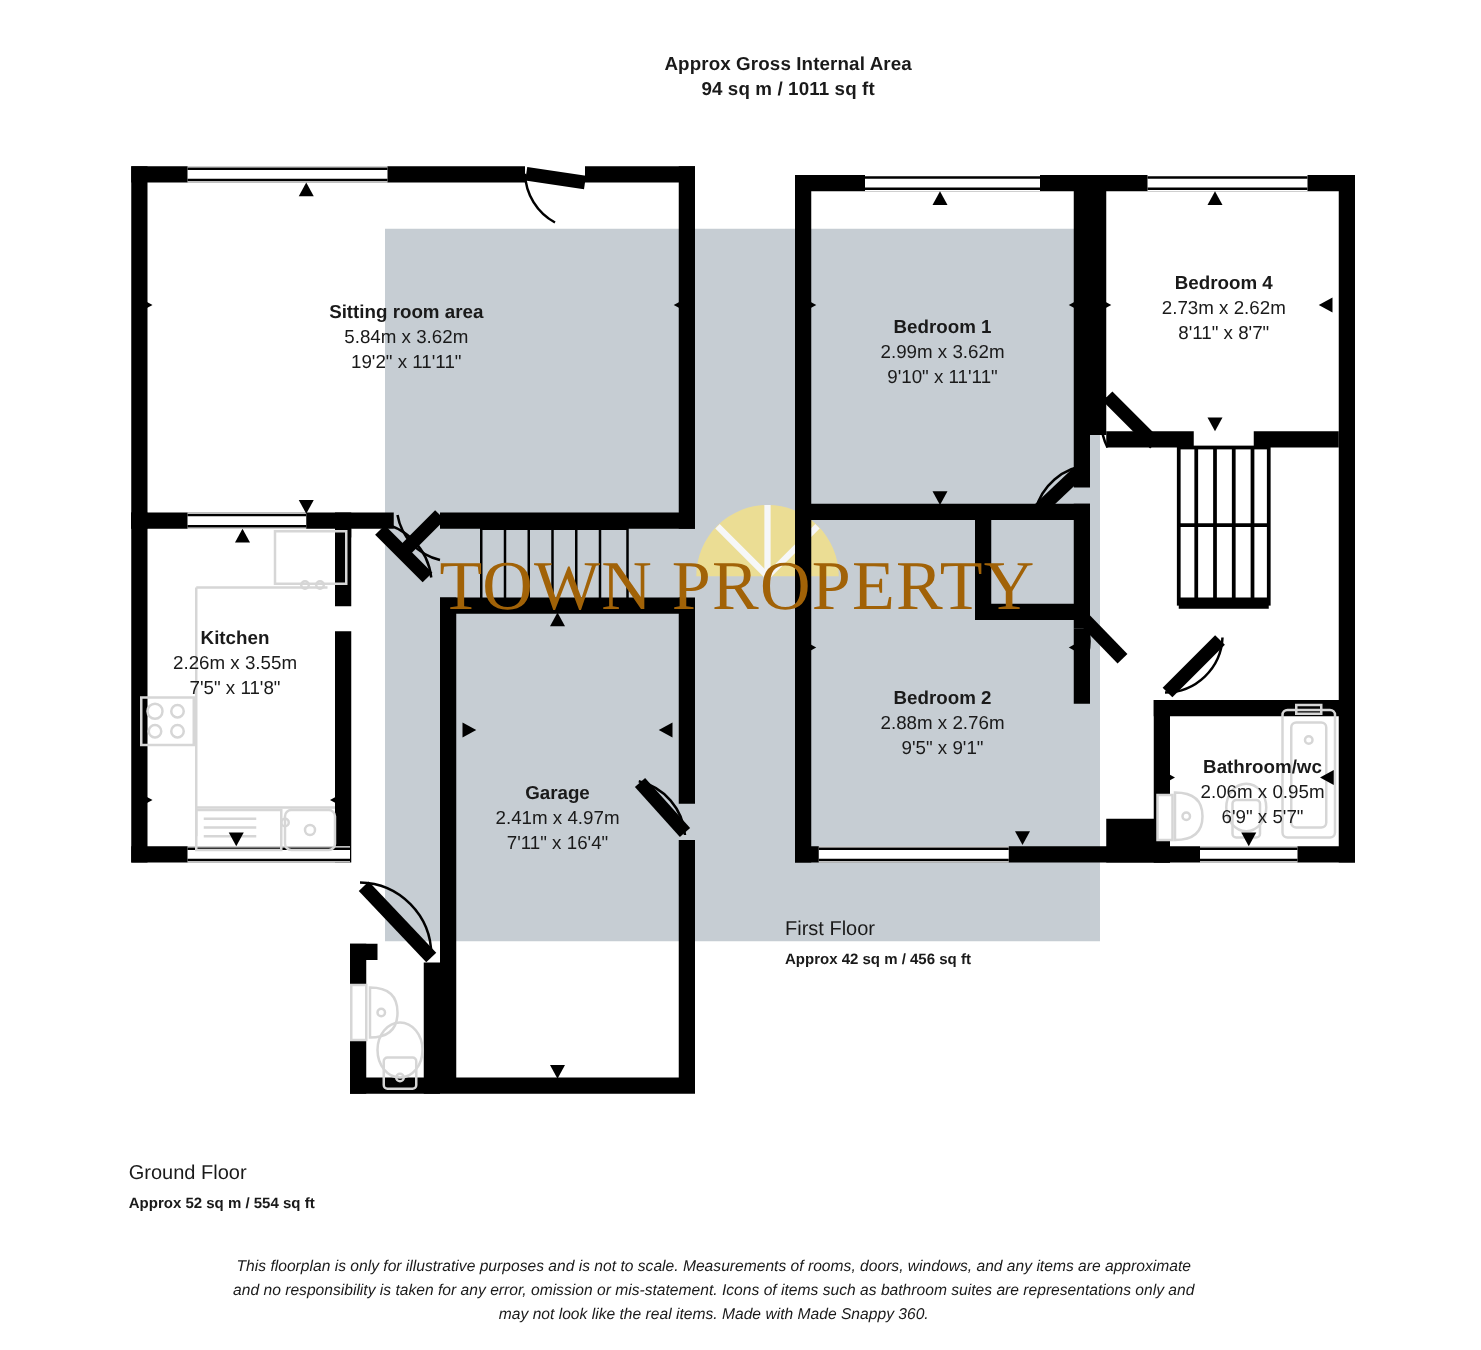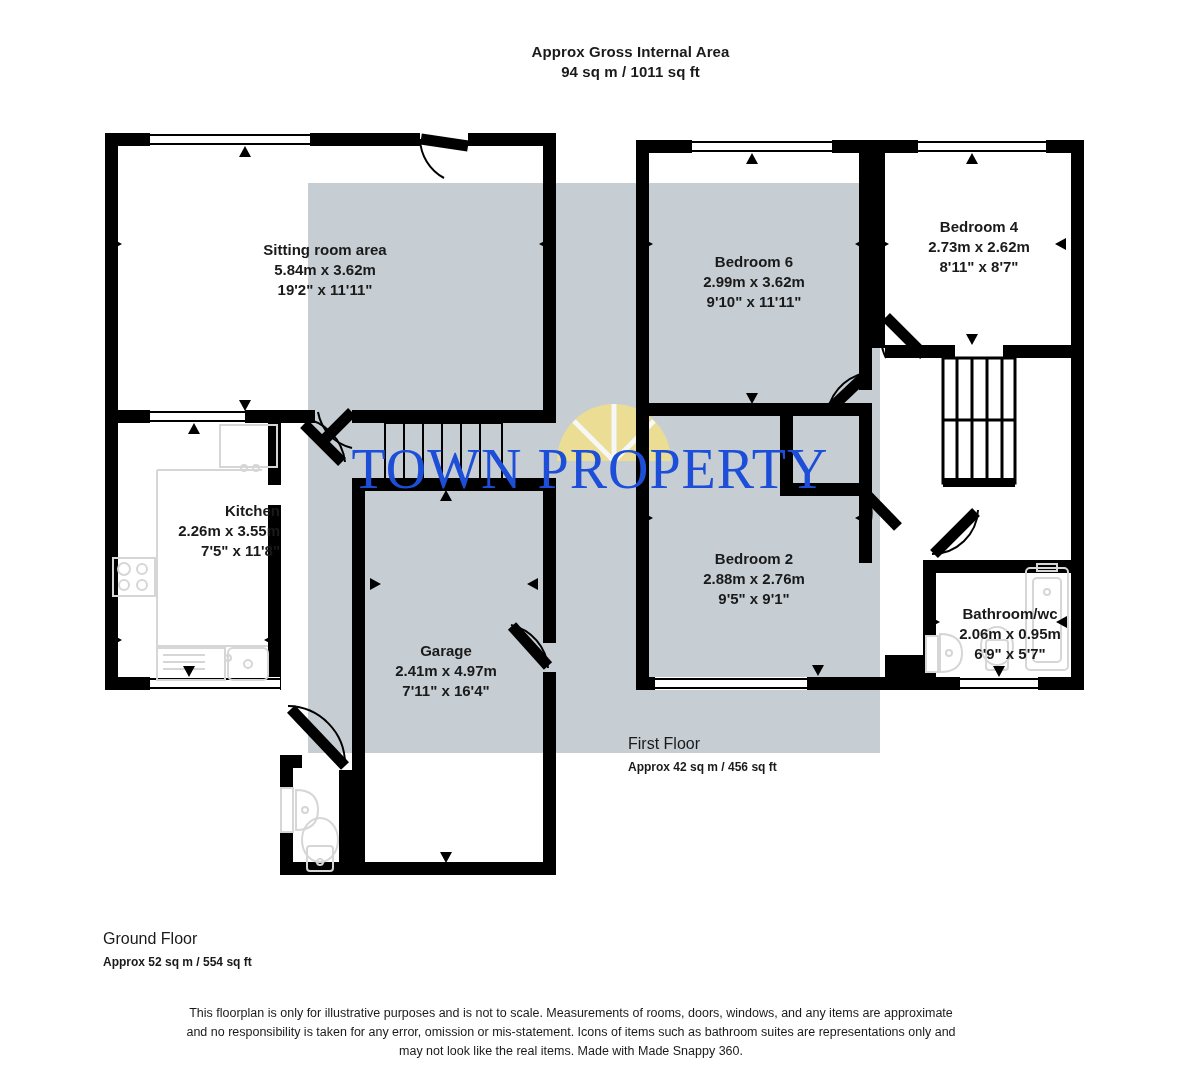--- a/index.html
+++ b/index.html
@@ -6,33 +6,33 @@
   body{width:1185px;height:1080px;position:relative;
        font-family:"Liberation Sans",sans-serif;color:#1a1a1a;}
   .stage{position:absolute;inset:0;width:1185px;height:1080px;}
   svg.plan{position:absolute;left:0;top:0;width:1185px;height:1080px;}
 
   .hdr{position:absolute;left:0;top:42px;width:1185px;text-align:center;
        font-size:15px;font-weight:bold;line-height:20px;letter-spacing:.1px;padding-left:38px;}
 
   .rmlbl{position:absolute;text-align:center;line-height:20px;}
   .rmlbl .nm{font-size:15px;font-weight:bold;}
-  .rmlbl .d1,.rmlbl .d2{font-size:15px;font-weight:bold;}
+  .rmlbl .d1,.rmlbl .d2{font-size:15px;font-weight:normal;}
 
   .floorblk{position:absolute;}
   .floorblk .ft{font-size:16px;font-weight:normal;line-height:26px;}
   .floorblk .fa{font-size:12px;font-weight:bold;line-height:20px;}
 
   .disc{position:absolute;left:0;top:1004px;width:1142px;text-align:center;
-        font-size:12.5px;line-height:19px;color:#1a1a1a;}
+        font-size:12.5px;line-height:19px;color:#1a1a1a;font-style:italic;}
 
   .wm{position:absolute;left:330px;top:385px;width:520px;height:120px;
       pointer-events:none;}
   .wm .wmtxt{position:absolute;left:0;top:52px;width:520px;text-align:center;
-      font-family:"Liberation Serif",serif;font-size:56px;color:#1d4ed8;
+      font-family:"Liberation Serif",serif;font-size:56px;color:#a16207;
       letter-spacing:1px;white-space:nowrap;}
 </style>
 </head>
 <body>
 
 <div class="stage">
 
   <div class="hdr">
     <div>Approx Gross Internal Area</div>
     <div>94 sq m / 1011 sq ft</div>
@@ -319,34 +319,34 @@
   <div class="wm">
     <div class="wmtxt">TOWN PROPERTY</div>
   </div>
 
   <div class="rmlbl" style="left:225px;top:240px;width:200px;">
     <div class="nm">Sitting room area</div>
     <div class="d1">5.84m x 3.62m</div>
     <div class="d2">19'2" x 11'11"</div>
   </div>
 
-  <div class="rmlbl" style="left:120px;top:501px;width:160px;text-align:right;">
+  <div class="rmlbl" style="left:108px;top:501px;width:160px;">
     <div class="nm">Kitchen</div>
     <div class="d1">2.26m x 3.55m</div>
     <div class="d2">7'5" x 11'8"</div>
   </div>
 
-  <div class="rmlbl" style="left:366px;top:625px;width:160px;margin-top:16px;">
+  <div class="rmlbl" style="left:366px;top:625px;width:160px;">
     <div class="nm">Garage</div>
     <div class="d1">2.41m x 4.97m</div>
     <div class="d2">7'11" x 16'4"</div>
   </div>
 
   <div class="rmlbl" style="left:672px;top:252px;width:164px;">
-    <div class="nm">Bedroom 6</div>
+    <div class="nm">Bedroom 1</div>
     <div class="d1">2.99m x 3.62m</div>
     <div class="d2">9'10" x 11'11"</div>
   </div>
 
   <div class="rmlbl" style="left:672px;top:549px;width:164px;">
     <div class="nm">Bedroom 2</div>
     <div class="d1">2.88m x 2.76m</div>
     <div class="d2">9'5" x 9'1"</div>
   </div>
 

